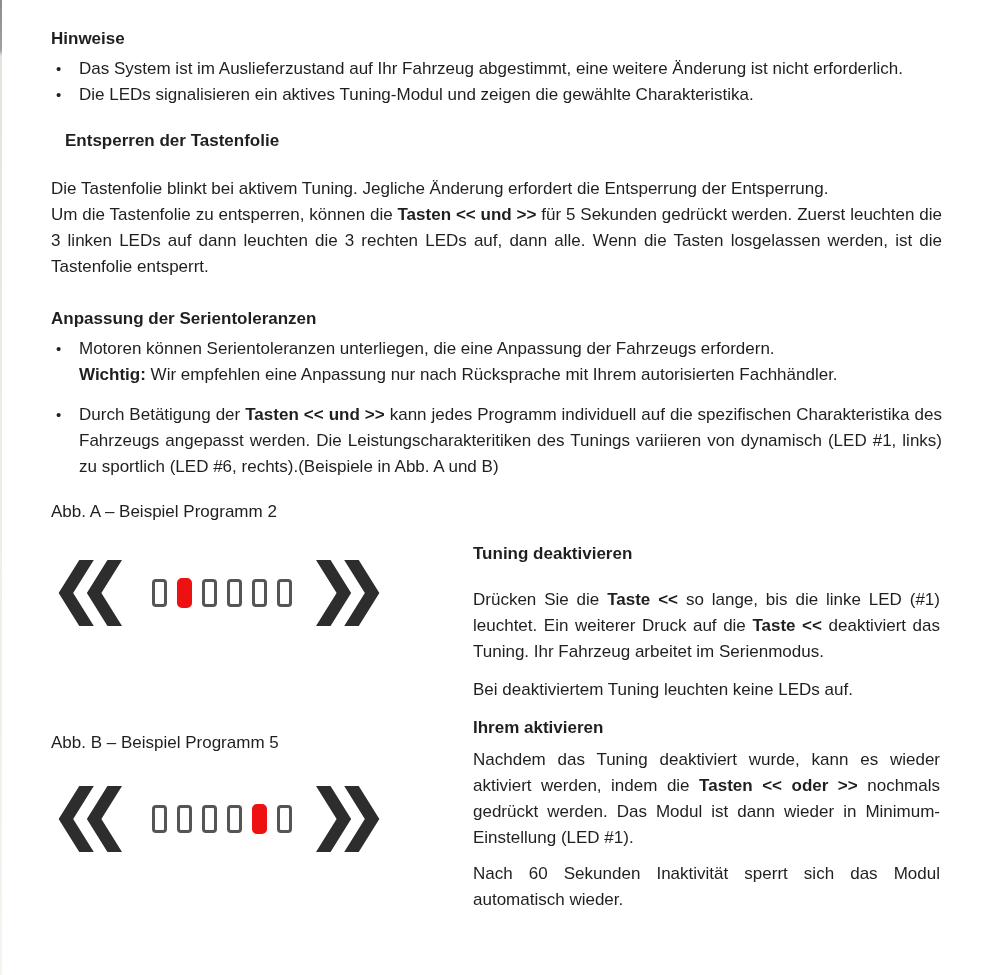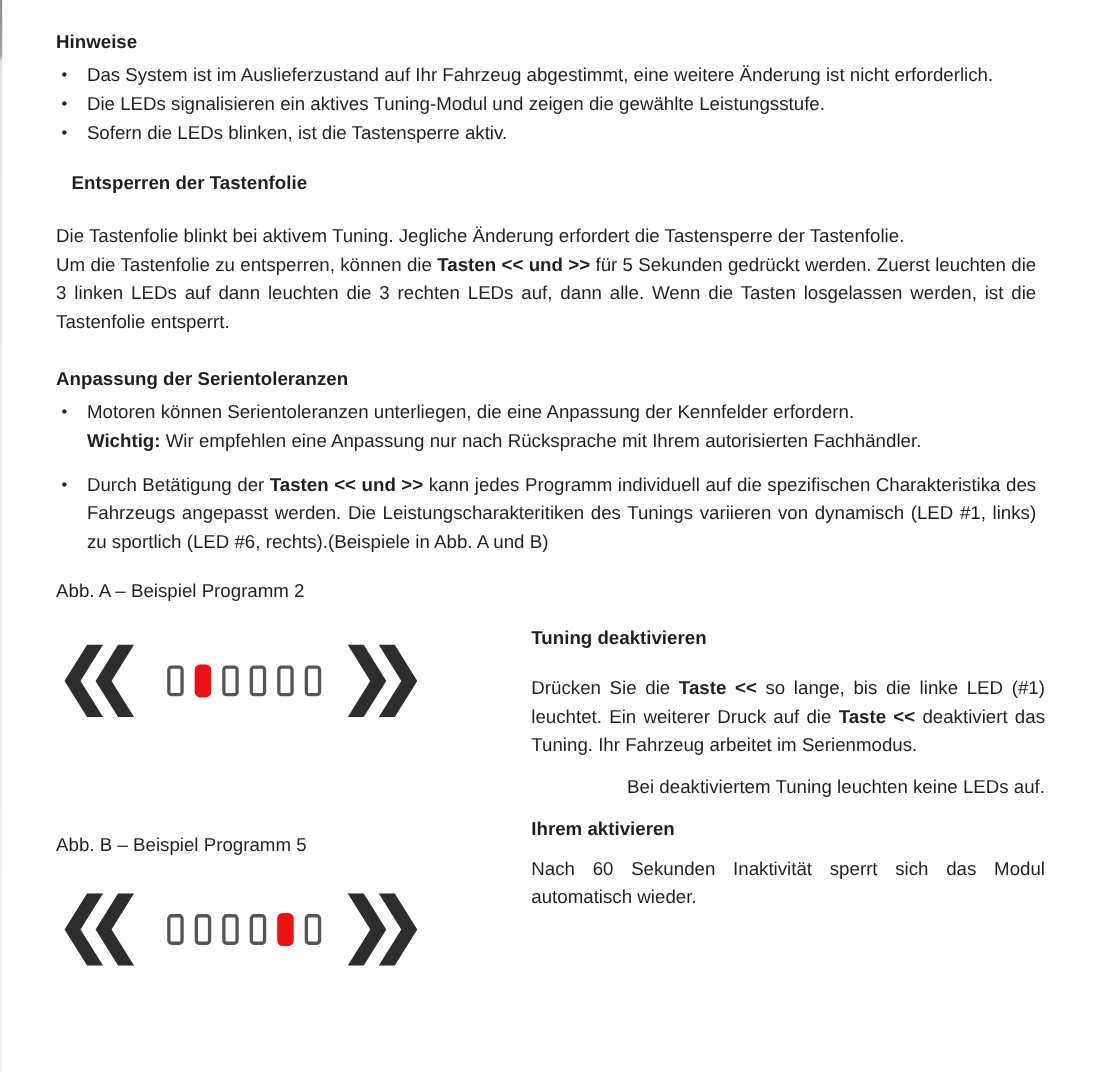--- a/index.html
+++ b/index.html
@@ -74,51 +74,50 @@
   }
   .led.on {
     border-color: var(--led-on, #ee1111);
     background: var(--led-on, #ee1111);
     border-radius: 5px;
     height: 30px;
   }
 
   .right-col {
     position: absolute;
-    left: 432px; top: 61px;
+    left: 422px; top: 61px;
     width: 467px;
   }
   .right-col .rc-p1 { margin-top: 20px; }
-  .right-col .rc-p2 { margin-top: 12px; text-align: right; }
+  .right-col .rc-p2 { margin-top: 12px; }
   .right-col .rc-title2 { margin-top: 12px; }
   .right-col .rc-p3 { margin-top: 6px; }
   .right-col .rc-p4 { margin-top: 10px; }
 </style>
 </head>
 <body>
 
 <div class="page">
   <div class="edge-artifact"></div>
 
   <div class="section-title">Hinweise</div>
   <ul class="bullets">
     <li><span>Das System ist im Auslieferzustand auf Ihr Fahrzeug abgestimmt, eine weitere Änderung ist nicht erforderlich.</span></li>
-    <li><span>Die LEDs signalisieren ein aktives Tuning-Modul und zeigen die gewählte Leistungsstufe.</span></li>
-    <li><span>Sofern die LEDs blinken, ist die Tastensperre aktiv.</span></li>
+    <li><span>Die LEDs signalisieren ein aktives Tuning-Modul und zeigen die gewählte Charakteristika.</span></li>
   </ul>
 
   <div class="section-title h-entsperren">Entsperren der Tastenfolie</div>
   <div class="para-block">
-    <p>Die Tastenfolie blinkt bei aktivem Tuning. Jegliche Änderung erfordert die Tastensperre der Tastenfolie.</p>
+    <p>Die Tastenfolie blinkt bei aktivem Tuning. Jegliche Änderung erfordert die Entsperrung der Entsperrung.</p>
     <p class="just"><span>Um die Tastenfolie zu entsperren, können die </span><b>Tasten &lt;&lt; und &gt;&gt;</b><span> für 5 Sekunden gedrückt werden. Zuerst leuchten die 3 linken LEDs auf dann leuchten die 3 rechten LEDs auf, dann alle. Wenn die Tasten losgelassen werden, ist die Tastenfolie entsperrt.</span></p>
   </div>
 
   <div class="section-title h-anpassung">Anpassung der Serientoleranzen</div>
   <ul class="bullets spaced">
-    <li><span>Motoren können Serientoleranzen unterliegen, die eine Anpassung der Kennfelder erfordern.</span><br><b>Wichtig:</b><span> Wir empfehlen eine Anpassung nur nach Rücksprache mit Ihrem autorisierten Fachhändler.</span></li>
+    <li><span>Motoren können Serientoleranzen unterliegen, die eine Anpassung der Fahrzeugs erfordern.</span><br><b>Wichtig:</b><span> Wir empfehlen eine Anpassung nur nach Rücksprache mit Ihrem autorisierten Fachhändler.</span></li>
     <li><span>Durch Betätigung der </span><b>Tasten &lt;&lt; und &gt;&gt;</b><span> kann jedes Programm individuell auf die spezifischen Charakteristika des Fahrzeugs angepasst werden. Die Leistungscharakteritiken des Tunings variieren von dynamisch (LED #1, links) zu sportlich (LED #6, rechts).(Beispiele in Abb. A und B)</span></li>
   </ul>
 
   <div class="figures">
 
     <div class="fig-label a">Abb. A – Beispiel Programm 2</div>
     <div class="graphic a">
       <svg class="chev left" width="64" height="66" viewBox="0 0 59 64" preserveAspectRatio="none">
         <polygon points="0,0 13.4,0 32.4,32 13.4,64 0,64 19,32" fill="#2d2d2d"></polygon>
         <polygon points="26,0 39.4,0 58.4,32 39.4,64 26,64 45,32" fill="#2d2d2d"></polygon>
@@ -155,17 +154,18 @@
         <polygon points="0,0 13.4,0 32.4,32 13.4,64 0,64 19,32" fill="#2d2d2d"></polygon>
         <polygon points="26,0 39.4,0 58.4,32 39.4,64 26,64 45,32" fill="#2d2d2d"></polygon>
       </svg>
     </div>
 
     <div class="right-col">
       <div class="section-title">Tuning deaktivieren</div>
       <p class="just rc-p1"><span>Drücken Sie die </span><b>Taste &lt;&lt;</b><span> so lange, bis die linke LED (#1) leuchtet. Ein weiterer Druck auf die </span><b>Taste &lt;&lt;</b><span> deaktiviert das Tuning. Ihr Fahrzeug arbeitet im Serienmodus.</span></p>
       <p class="rc-p2">Bei deaktiviertem Tuning leuchten keine LEDs auf.</p>
       <div class="section-title rc-title2">Ihrem aktivieren</div>
+      <p class="just rc-p3"><span>Nachdem das Tuning deaktiviert wurde, kann es wieder aktiviert werden, indem die </span><b>Tasten &lt;&lt; oder &gt;&gt;</b><span> nochmals gedrückt werden. Das Modul ist dann wieder in Minimum-Einstellung (LED #1).</span></p>
       <p class="just rc-p4">Nach 60 Sekunden Inaktivität sperrt sich das Modul automatisch wieder.</p>
     </div>
 
   </div>
 </div>
 
 </body></html>

